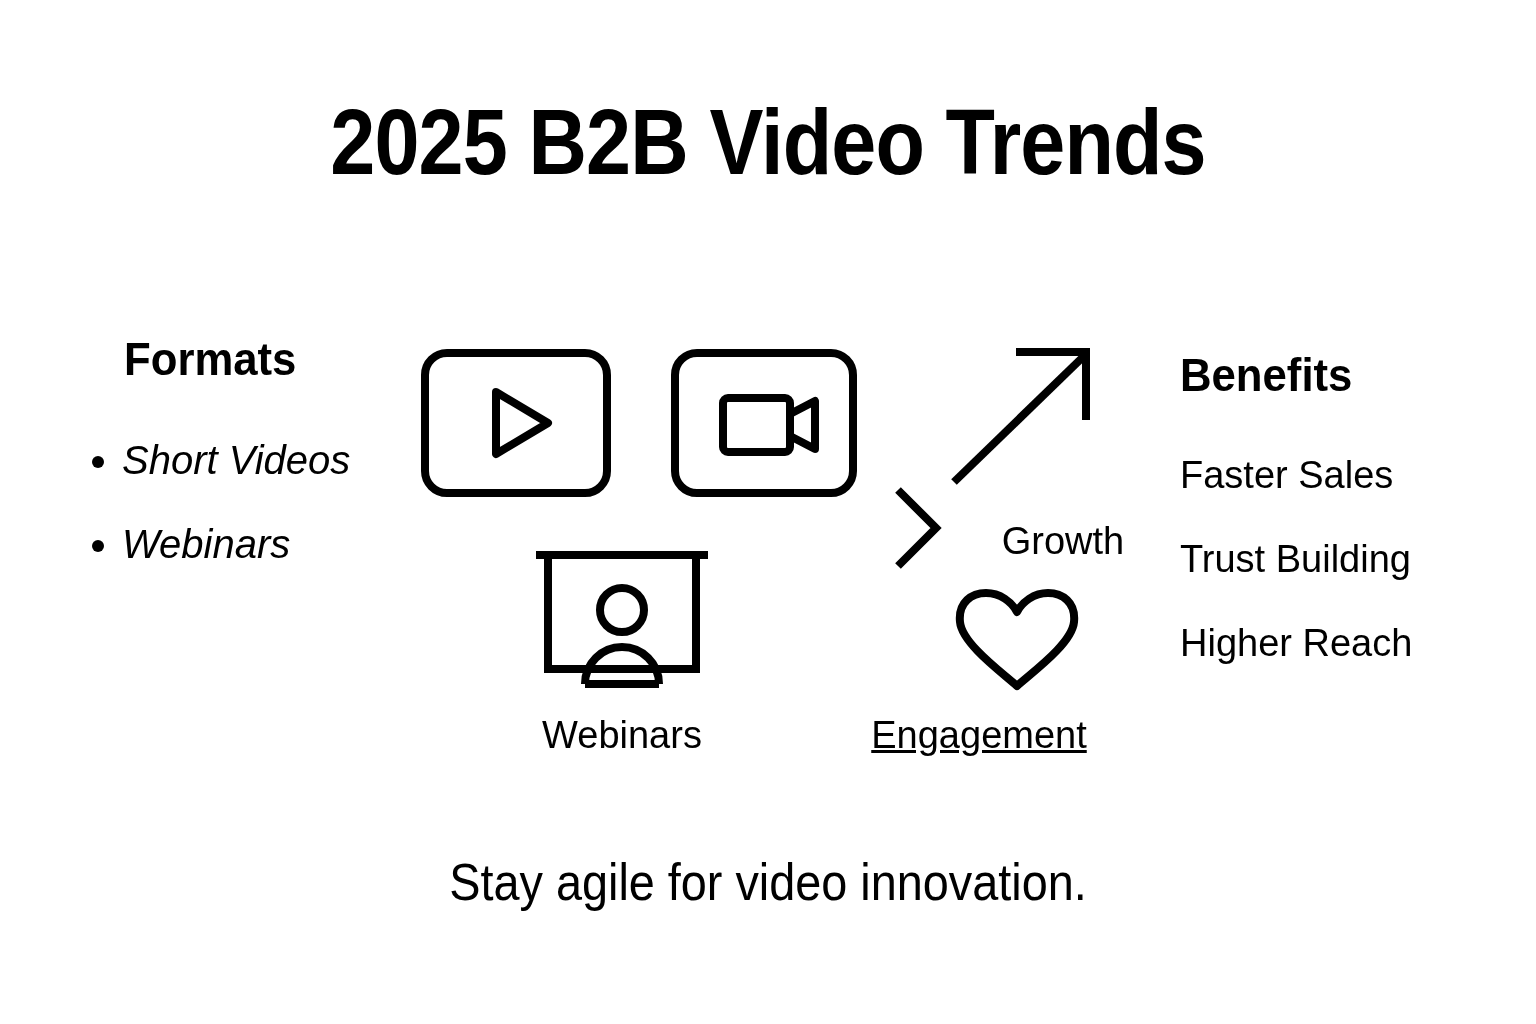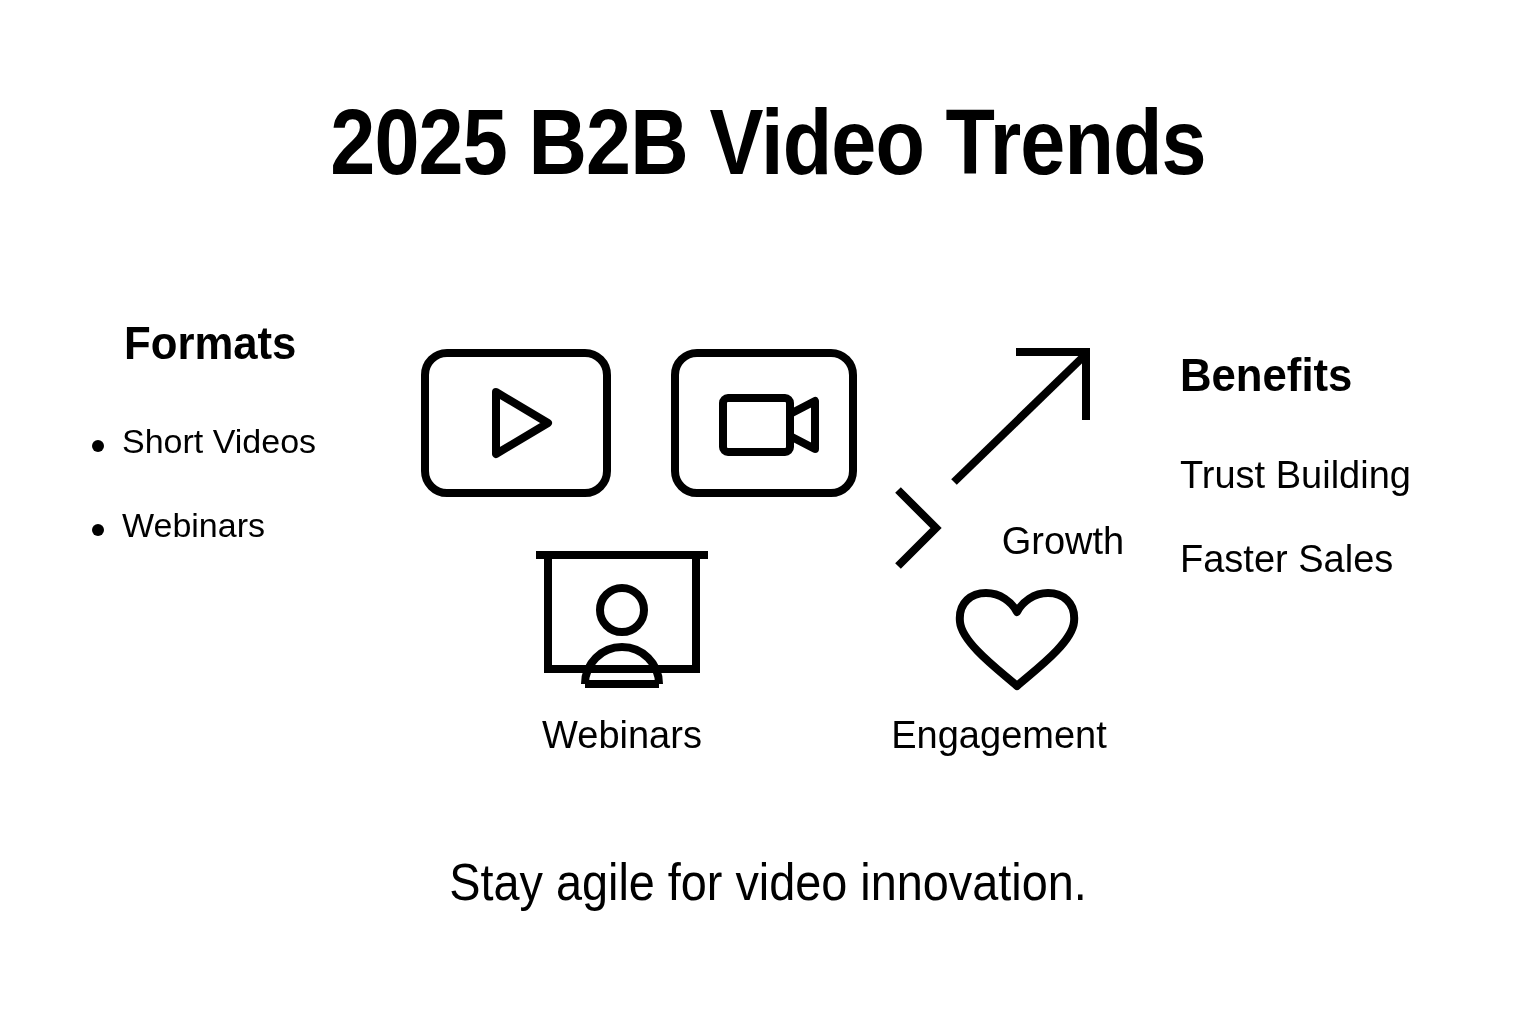--- a/index.html
+++ b/index.html
@@ -35,21 +35,21 @@
     line-height: 1.0;
     white-space: nowrap;
     transform: scaleX(0.88);
     transform-origin: center top;
   }
 
   
   .col-left {
     position: absolute;
     left: 92px;
-    top: 320px;
+    top: 336px;
     width: 320px;
   }
   .col-right {
     position: absolute;
     left: 1180px;
     top: 352px;
     width: 330px;
   }
   .col-heading {
     font-size: 46px;
@@ -65,26 +65,27 @@
   .bullet-list {
     list-style: none;
     margin: 0;
     padding: 0;
     position: absolute;
     top: 104px;
     left: 0;
     width: 340px;
   }
   .bullet-list li {
-    font-size: 34px;
+    font-size: 40px;
     line-height: 1.0;
     height: 84px;
     display: flex;
     align-items: flex-start;
     white-space: nowrap;
+    font-style: italic;
   }
   .bullet-dot {
     display: inline-block;
     width: 12px;
     height: 12px;
     border-radius: 50%;
     background: #000;
     margin-right: 18px;
     margin-top: 16px;
     flex: 0 0 auto;
@@ -116,21 +117,21 @@
   }
 
   #play-icon   { left: 420px; top: 348px;  width: 192px; height: 150px; }
   #camera-icon { left: 670px; top: 348px;  width: 188px; height: 150px; }
   #webinar-icon{ left: 532px; top: 548px;  width: 180px; height: 140px; }
   #growth-icon { left: 888px; top: 344px;  width: 210px; height: 230px; }
   #heart-icon  { left: 952px; top: 588px;  width: 130px; height: 104px; }
 
   #webinar-caption   { left: 482px; top: 716px; width: 280px; }
   #growth-caption    { left: 952px; top: 522px; width: 200px; text-align: center; margin-left: 11px; }
-  #engagement-caption{ left: 844px; top: 716px; width: 310px; }
+  #engagement-caption{ left: 824px; top: 716px; width: 310px; text-decoration: underline; }
 
   
   .footer {
     position: absolute;
     left: 0;
     top: 856px;
     width: 1536px;
     text-align: center;
     font-size: 52px;
     line-height: 1.0;
@@ -156,22 +157,23 @@
       <li>
         <span class="bullet-dot"></span>
         <span>Webinars</span>
       </li>
     </ul>
   </div>
 
   <div class="col-right">
     <div class="col-heading">Benefits</div>
     <ul class="plain-list">
+      <li>Faster Sales</li>
       <li>Trust Building</li>
-      <li>Faster Sales</li>
+      <li>Higher Reach</li>
     </ul>
   </div>
 
   <div class="icon-block" id="play-icon">
     <svg viewBox="0 0 192 150" width="192" height="150" fill="none" stroke="#000" stroke-width="8" stroke-linejoin="round" stroke-linecap="round">
       <rect x="5" y="5" width="182" height="140" rx="22" ry="22"></rect>
       <path d="M76 44 L128 75 L76 106 Z"></path>
     </svg>
   </div>
 

